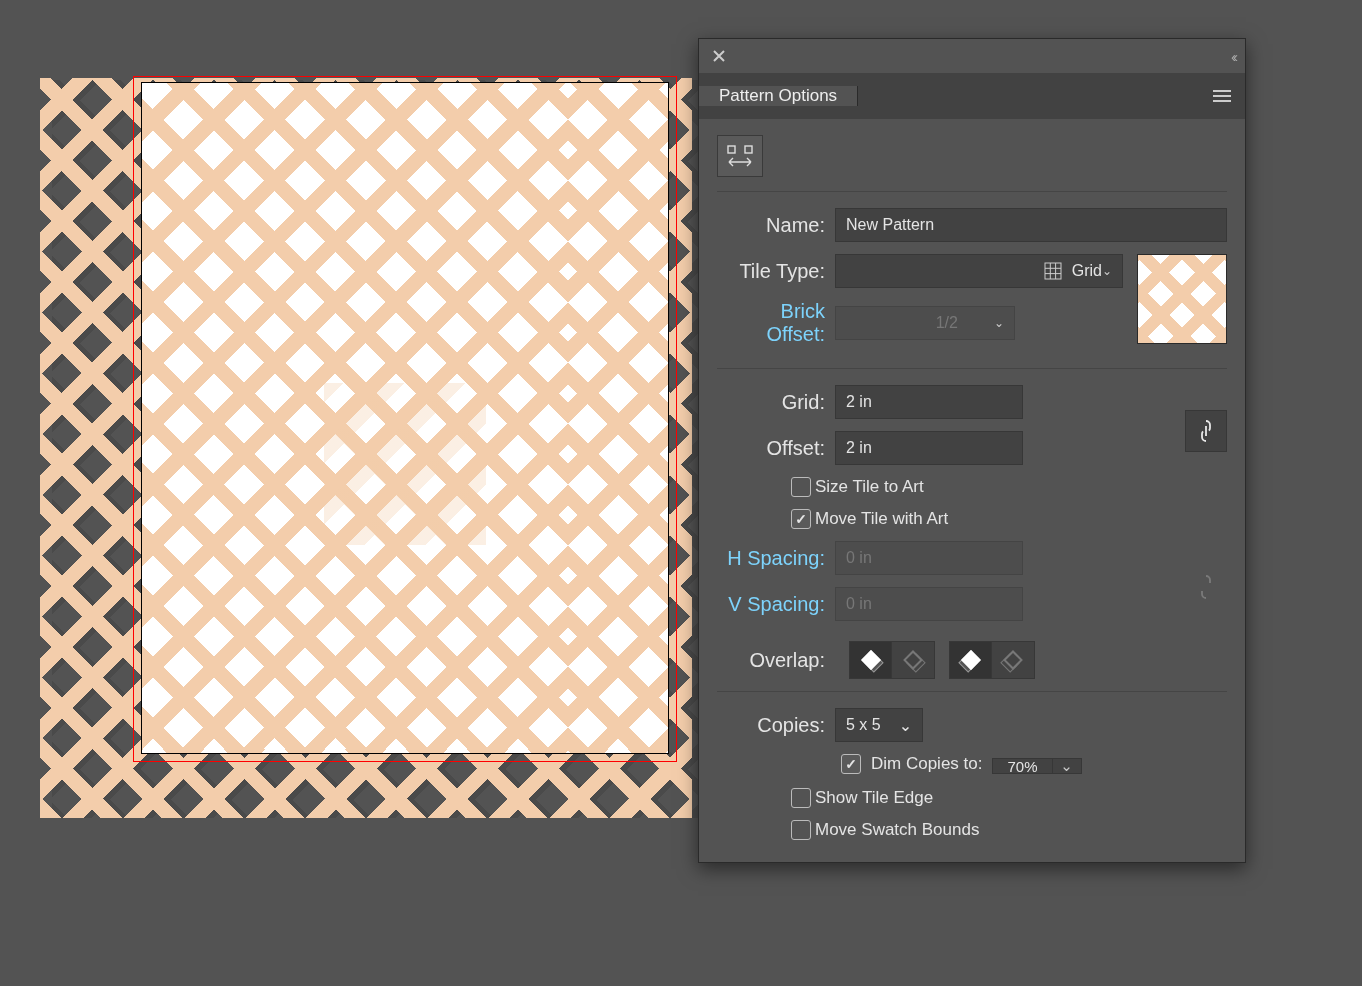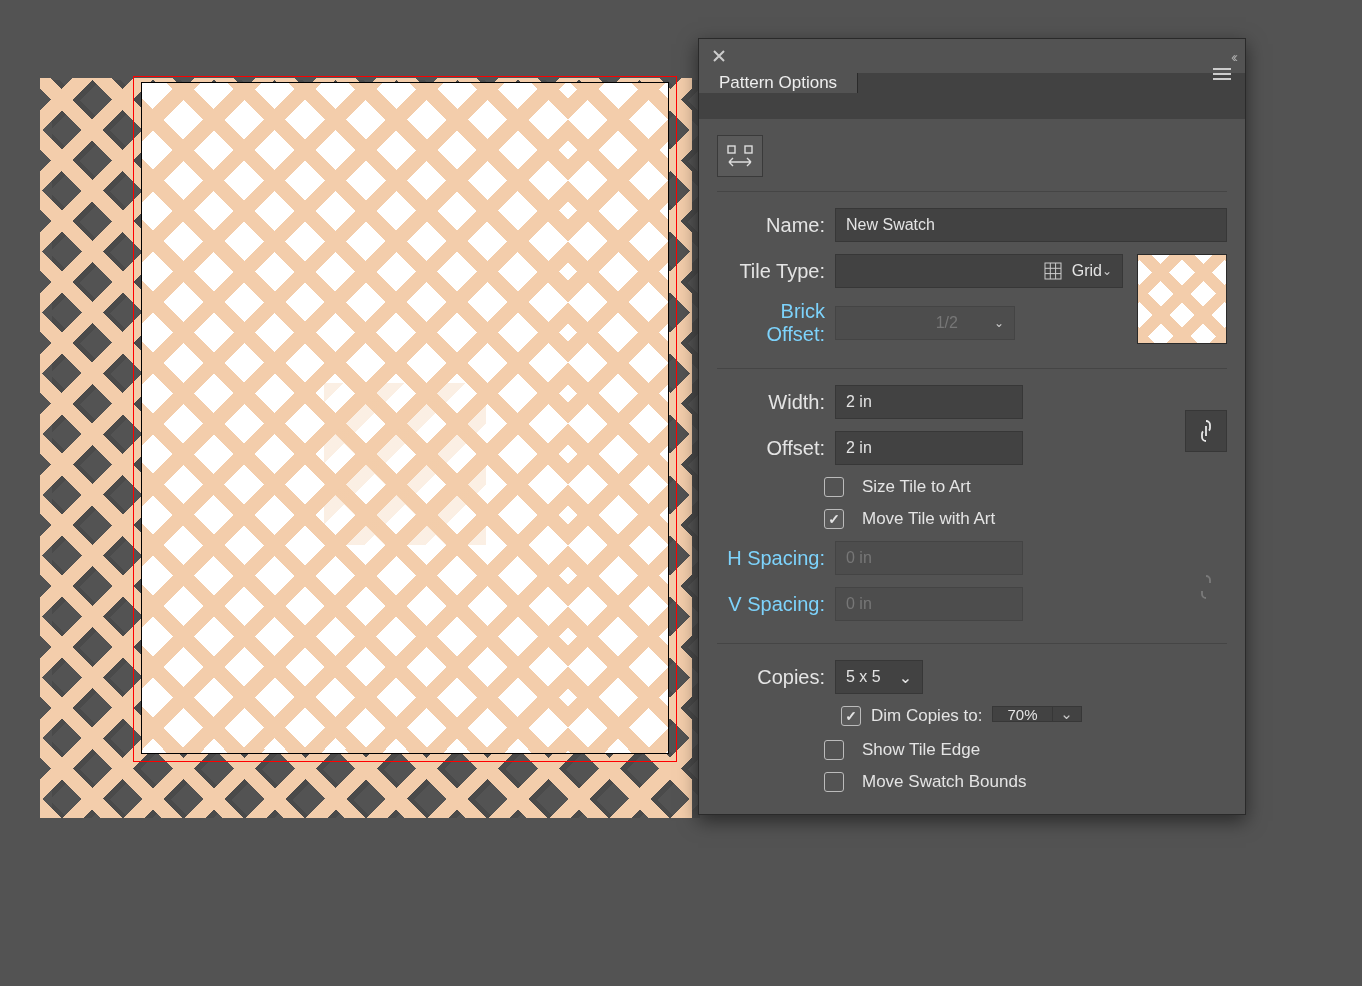--- a/index.html
+++ b/index.html
@@ -98,21 +98,21 @@
   padding: 0 10px;
 }
 .panel-titlebar .close {
   width:20px; height:20px; display:flex;align-items:center;justify-content:center;
   color:#ccc; cursor:pointer;
 }
 .panel-titlebar .collapse {
   margin-left:auto; color:#aaa; letter-spacing:-3px; cursor:pointer;
 }
 .panel-tabs {
-  display:flex; align-items:flex-start; height:46px;
+  display:flex; align-items:center; height:46px;
   background:#424242;
 }
 .panel-tab {
   padding: 0 20px;
   display:flex; align-items:center;
   background:#535353;
   border-right:1px solid #2a2a2a;
   font-size:17px; font-weight:500; color:#eee;
 }
 .panel-menu {
@@ -186,23 +186,23 @@
 .link-btn {
   width:42px; height:42px; margin-left:12px;
   background:#424242; border:1px solid #373737;
   display:flex;align-items:center;justify-content:center;
   color:#e8e8e8; font-size:20px;
 }
 .link-btn.disabled { background:transparent; border:none; color:#7a7a7a; }
 
 .checkbox-row {
   display:flex; align-items:center;
-  margin-left:107px;
+  margin-left:74px;
   margin-bottom:12px;
-  gap:18px;
+  gap:4px;
 }
 .checkbox {
   width:20px; height:20px;
   border:1.5px solid #bbb;
   border-radius:3px;
   background:transparent;
   display:flex;align-items:center;justify-content:center;
   cursor:pointer;
 }
 .checkbox.checked {
@@ -233,21 +233,21 @@
 .diamond.fill { background:#fff; border-color:#fff; }
 .diamond.dim { border-color:#777; }
 
 .copies-select {
   height:34px; background:#424242; border:1px solid #373737;
   display:flex;align-items:center; padding:0 10px; gap:18px;
   color:#e4e4e4; font-size:16px; cursor:pointer;
 }
 
 .dim-pct-row {
-  display:flex; align-items:flex-start; margin-left:118px; gap:10px; margin-bottom:14px;padding-left:6px;
+  display:flex; align-items:flex-end; margin-left:118px; gap:10px; margin-bottom:14px;padding-left:6px;
 }
 .pct-select {
   height:16px; display:flex;
 }
 .pct-select .val {
   background:#424242; border:1px solid #373737; border-right:none;
   padding:0 14px; display:flex;align-items:center; color:#e4e4e4;
 }
 .pct-select .dd {
   width:30px; background:#424242; border:1px solid #373737;
@@ -294,21 +294,21 @@
         <svg width="28" height="22" viewBox="0 0 28 22">
           <rect x="2" y="1" width="7" height="7" fill="none" stroke="#ddd" stroke-width="1.4"></rect>
           <rect x="19" y="1" width="7" height="7" fill="none" stroke="#ddd" stroke-width="1.4"></rect>
           <path d="M3 17 L25 17 M3 17 L7 13 M3 17 L7 21 M25 17 L21 13 M25 17 L21 21" stroke="#ddd" stroke-width="1.4" fill="none"></path>
         </svg>
       </div>
     </div>
 
     <div class="form-row">
       <div class="form-label">Name:</div>
-      <div class="text-input">New Swatch</div>
+      <div class="text-input">New Pattern</div>
     </div>
 
     <div style="display:flex; align-items:flex-start;">
       <div style="flex:1;">
         <div class="form-row">
           <div class="form-label">Tile Type:</div>
           <div class="select-box" style="max-width:290px;">
             <span style="display:flex;align-items:center;gap:10px;">
               <svg width="18" height="18" viewBox="0 0 18 18">
                 <rect x="1" y="1" width="16" height="16" fill="none" stroke="#ccc"></rect>
@@ -328,21 +328,21 @@
         </div>
       </div>
       <div class="swatch-preview"></div>
     </div>
 
     <div class="section-divider"></div>
 
     <div style="display:flex; align-items:center;">
       <div style="flex:1;">
         <div class="form-row dim-row">
-          <div class="form-label">Width:</div>
+          <div class="form-label">Grid:</div>
           <div class="text-input">2 in</div>
         </div>
         <div class="form-row dim-row">
           <div class="form-label">Offset:</div>
           <div class="text-input">2 in</div>
         </div>
       </div>
       <div class="link-btn">
         <svg width="14" height="24" viewBox="0 0 14 24">
           <path d="M7 2 a4 4 0 0 1 4 4 v3 a4 4 0 0 1 -1 2.6 M7 22 a4 4 0 0 1 -4 -4 v-3 a4 4 0 0 1 1 -2.6 M7 7 v10" stroke="#e8e8e8" stroke-width="1.8" fill="none"></path>
@@ -370,20 +370,39 @@
           <div class="text-input disabled">0 in</div>
         </div>
       </div>
       <div class="link-btn disabled">
         <svg width="16" height="26" viewBox="0 0 16 26">
           <path d="M8 2 a4 4 0 0 1 4 4 v3 M8 24 a4 4 0 0 1 -4 -4 v-3" stroke="#7a7a7a" stroke-width="1.8" fill="none"></path>
         </svg>
       </div>
     </div>
 
+    <div class="form-row" style="margin-top:8px; gap:14px;">
+      <div class="form-label">Overlap:</div>
+      <div class="overlap-group">
+        <div class="overlap-btn active">
+            <div class="diamond fill" style="box-shadow:4px 0 0 -1px #555, 4px 0 0 0 #999;"></div>
+          </div>
+        <div class="overlap-btn">
+            <div class="diamond dim" style="box-shadow:4px 0 0 -1px #444, 4px 0 0 0 #777;"></div>
+          </div>
+      </div>
+      <div class="overlap-group">
+        <div class="overlap-btn active">
+            <div class="diamond fill" style="box-shadow:0 4px 0 -1px #555, 0 4px 0 0 #999;"></div>
+          </div>
+        <div class="overlap-btn">
+            <div class="diamond dim" style="box-shadow:0 4px 0 -1px #444, 0 4px 0 0 #777;"></div>
+          </div>
+      </div>
+    </div>
 
     <div class="section-divider"></div>
 
     <div class="form-row">
       <div class="form-label">Copies:</div>
       <div class="copies-select">
         <span>5 x 5</span>
         <span class="arrow">⌄</span>
       </div>
     </div>

